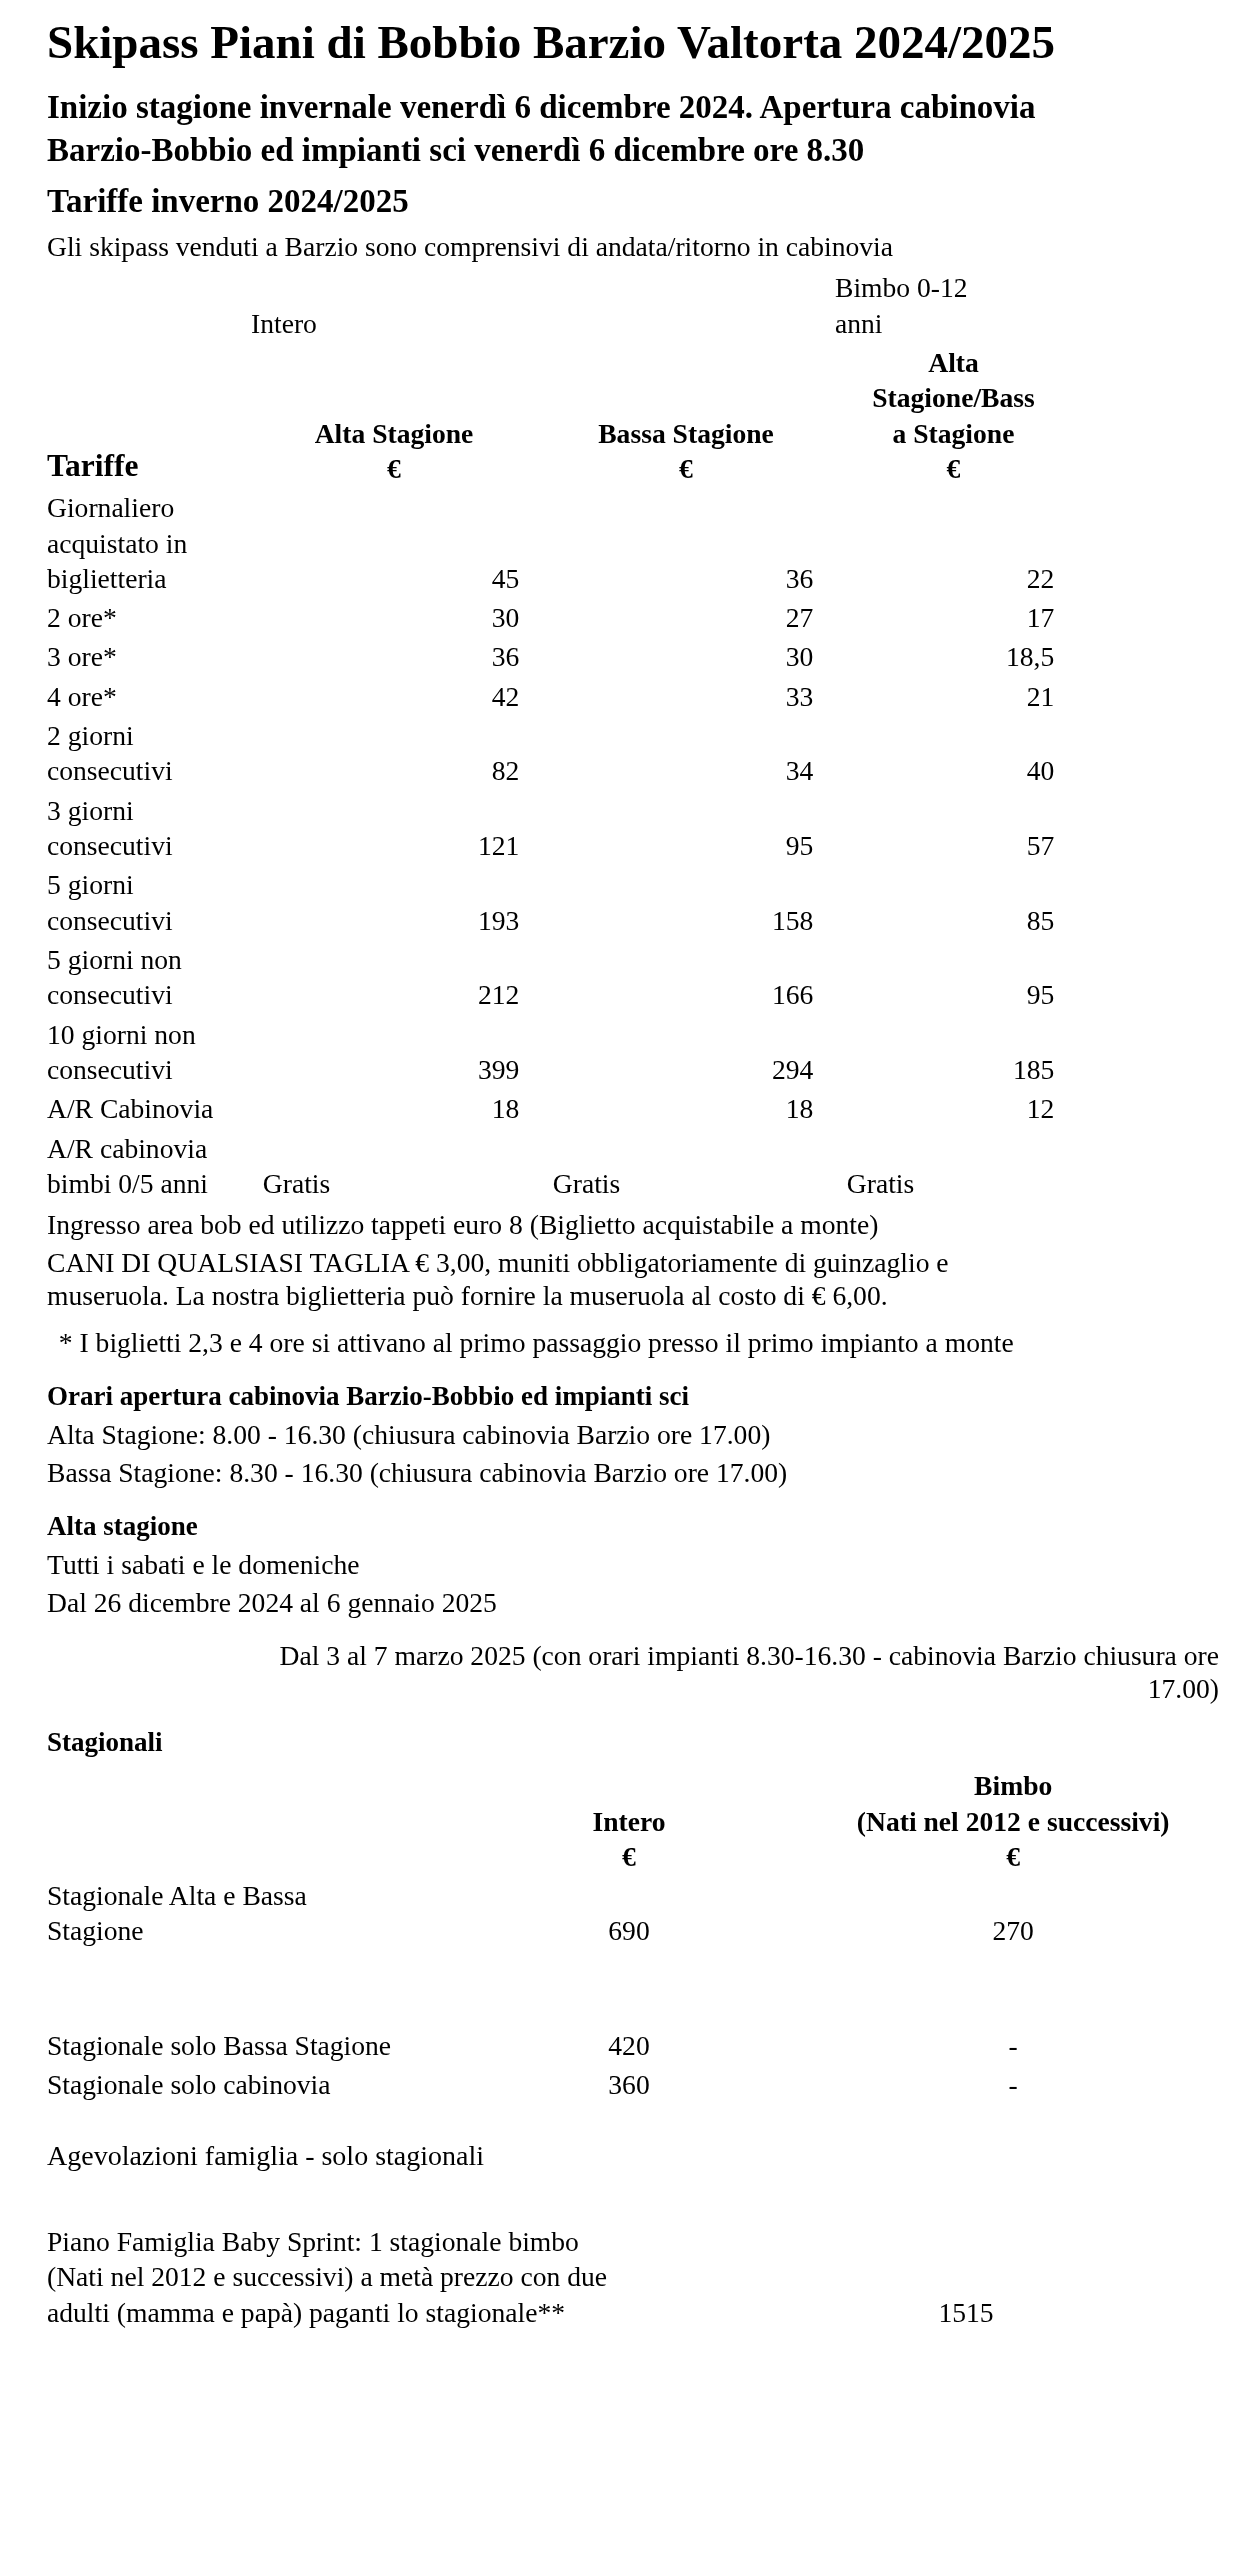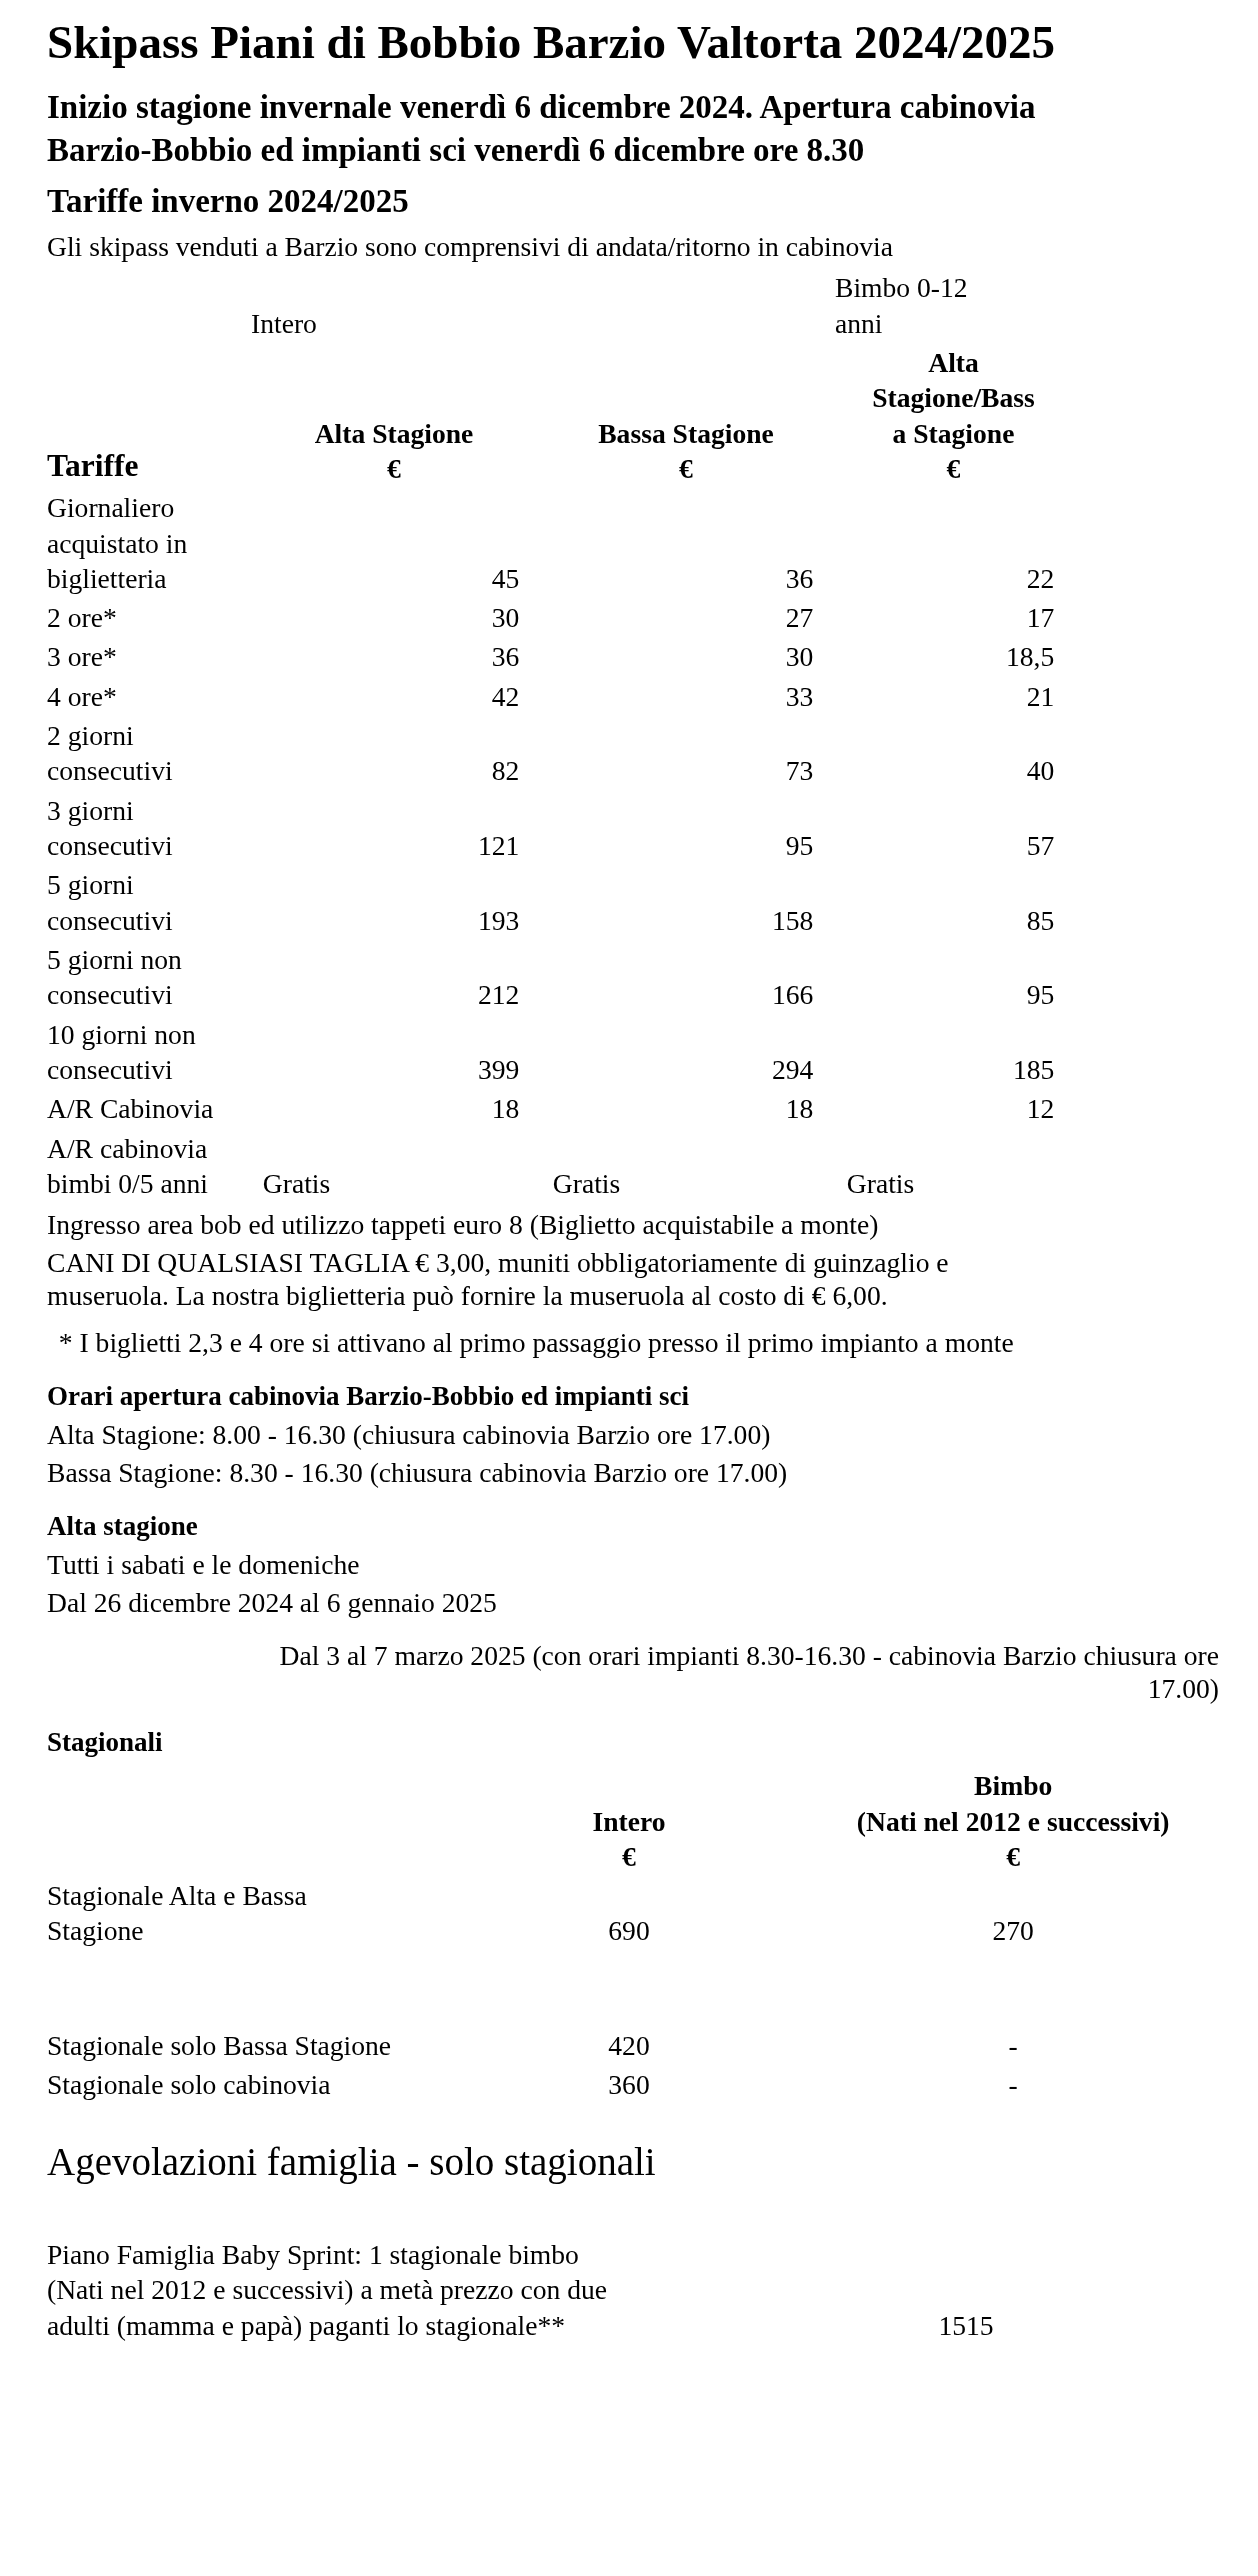--- a/index.html
+++ b/index.html
@@ -69,21 +69,21 @@
     white-space:pre-line;
   }
   .t2 .c1 { width:413px; }
   .t2 .c2 { width:366px; }
   .t2 .c3 { width:421px; }
   .t2 .colhead { text-align:center; font-weight:700; }
   .t2 .val { text-align:center; }
   .t2 .spacer td { height:71px; }
 
   
-  .agev { font-size:39px; font-weight:400; margin:35px 0 0 0; }
+  .agev { font-size:28px; font-weight:400; margin:35px 0 0 0; }
   .t3 { margin-top:49px; }
   .t3 td {
     vertical-align:bottom;
     padding:2px 0;
     line-height:1.28;
     white-space:pre-line;
   }
   .t3 .c1 { width:679px; }
   .t3 .c2 { width:517px; text-align:center; }
 </style>
@@ -150,21 +150,21 @@
     <tr>
       <td>4 ore*</td>
       <td class="num">42</td>
       <td class="num">33</td>
       <td class="num">21</td>
     </tr>
     <tr>
       <td>2 giorni
 consecutivi</td>
       <td class="num">82</td>
-      <td class="num">73</td>
+      <td class="num">34</td>
       <td class="num">40</td>
     </tr>
     <tr>
       <td>3 giorni
 consecutivi</td>
       <td class="num">121</td>
       <td class="num">95</td>
       <td class="num">57</td>
     </tr>
     <tr>

